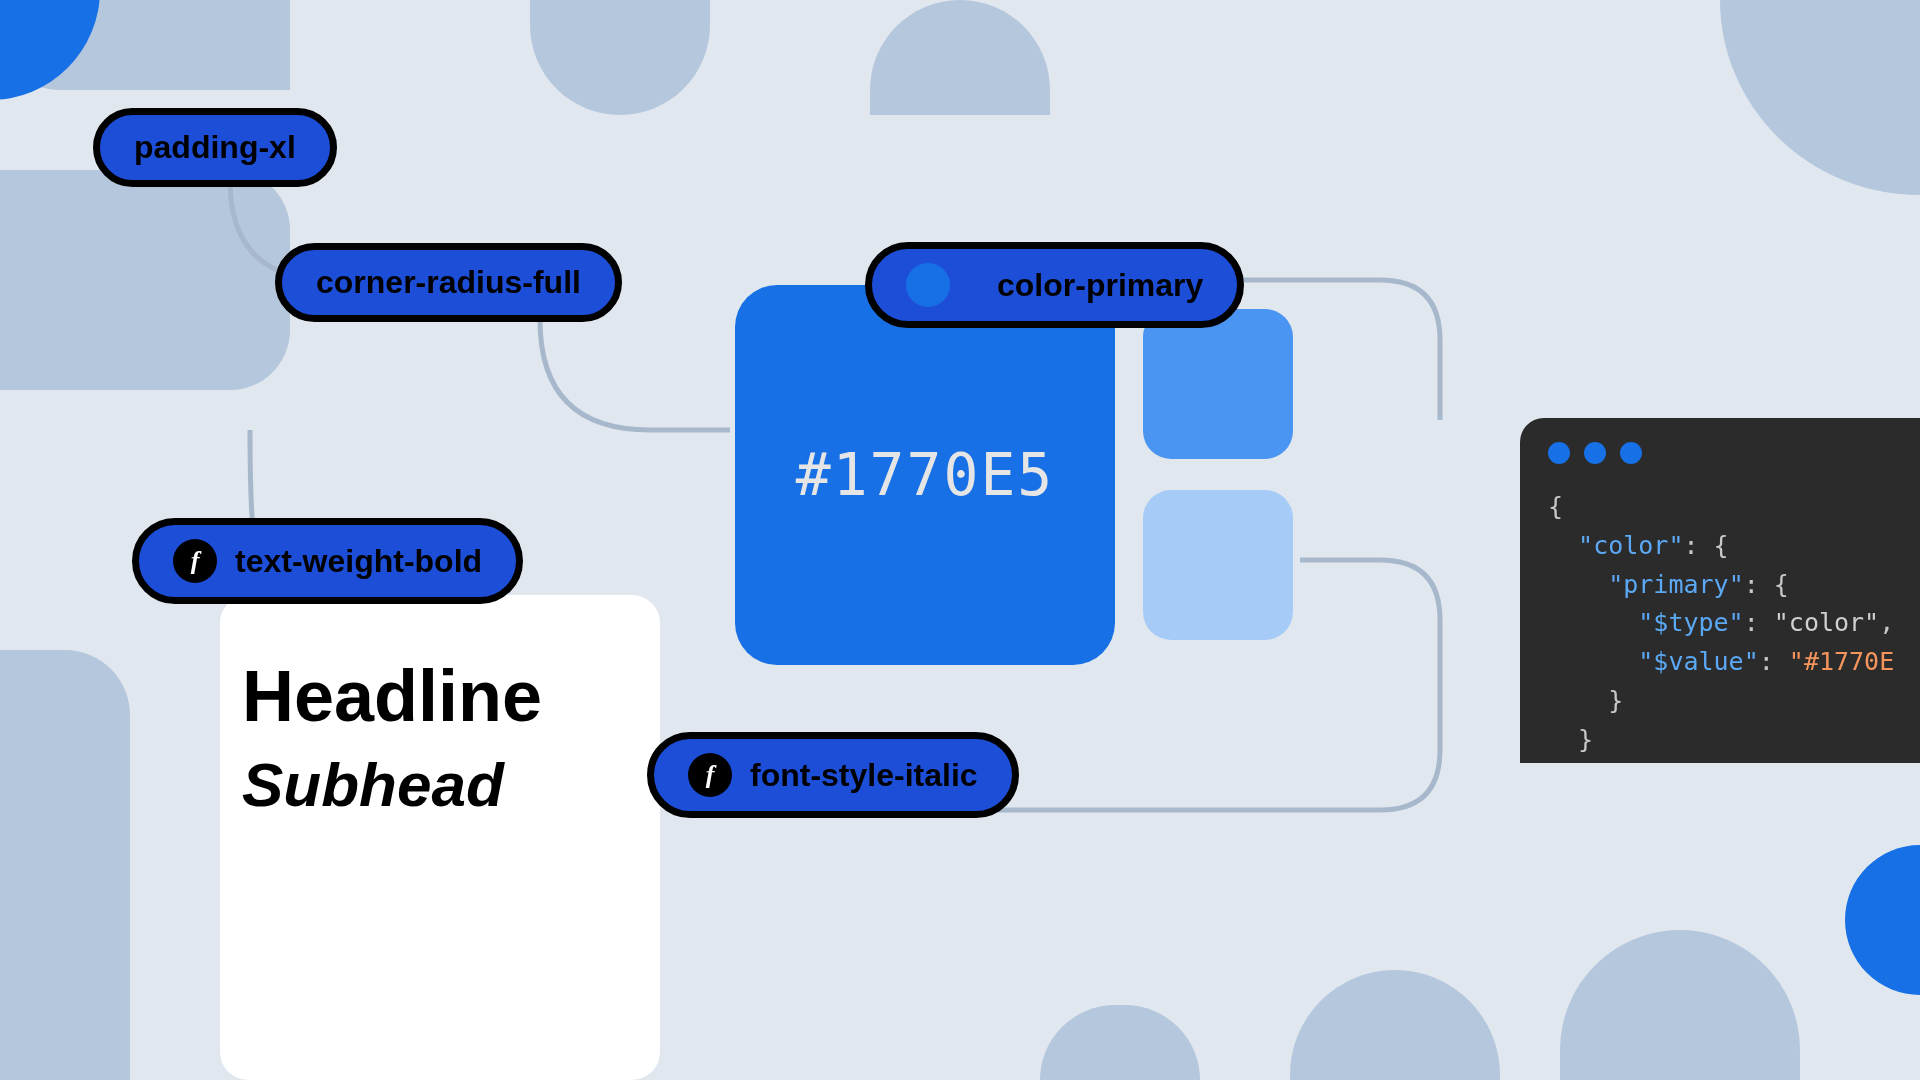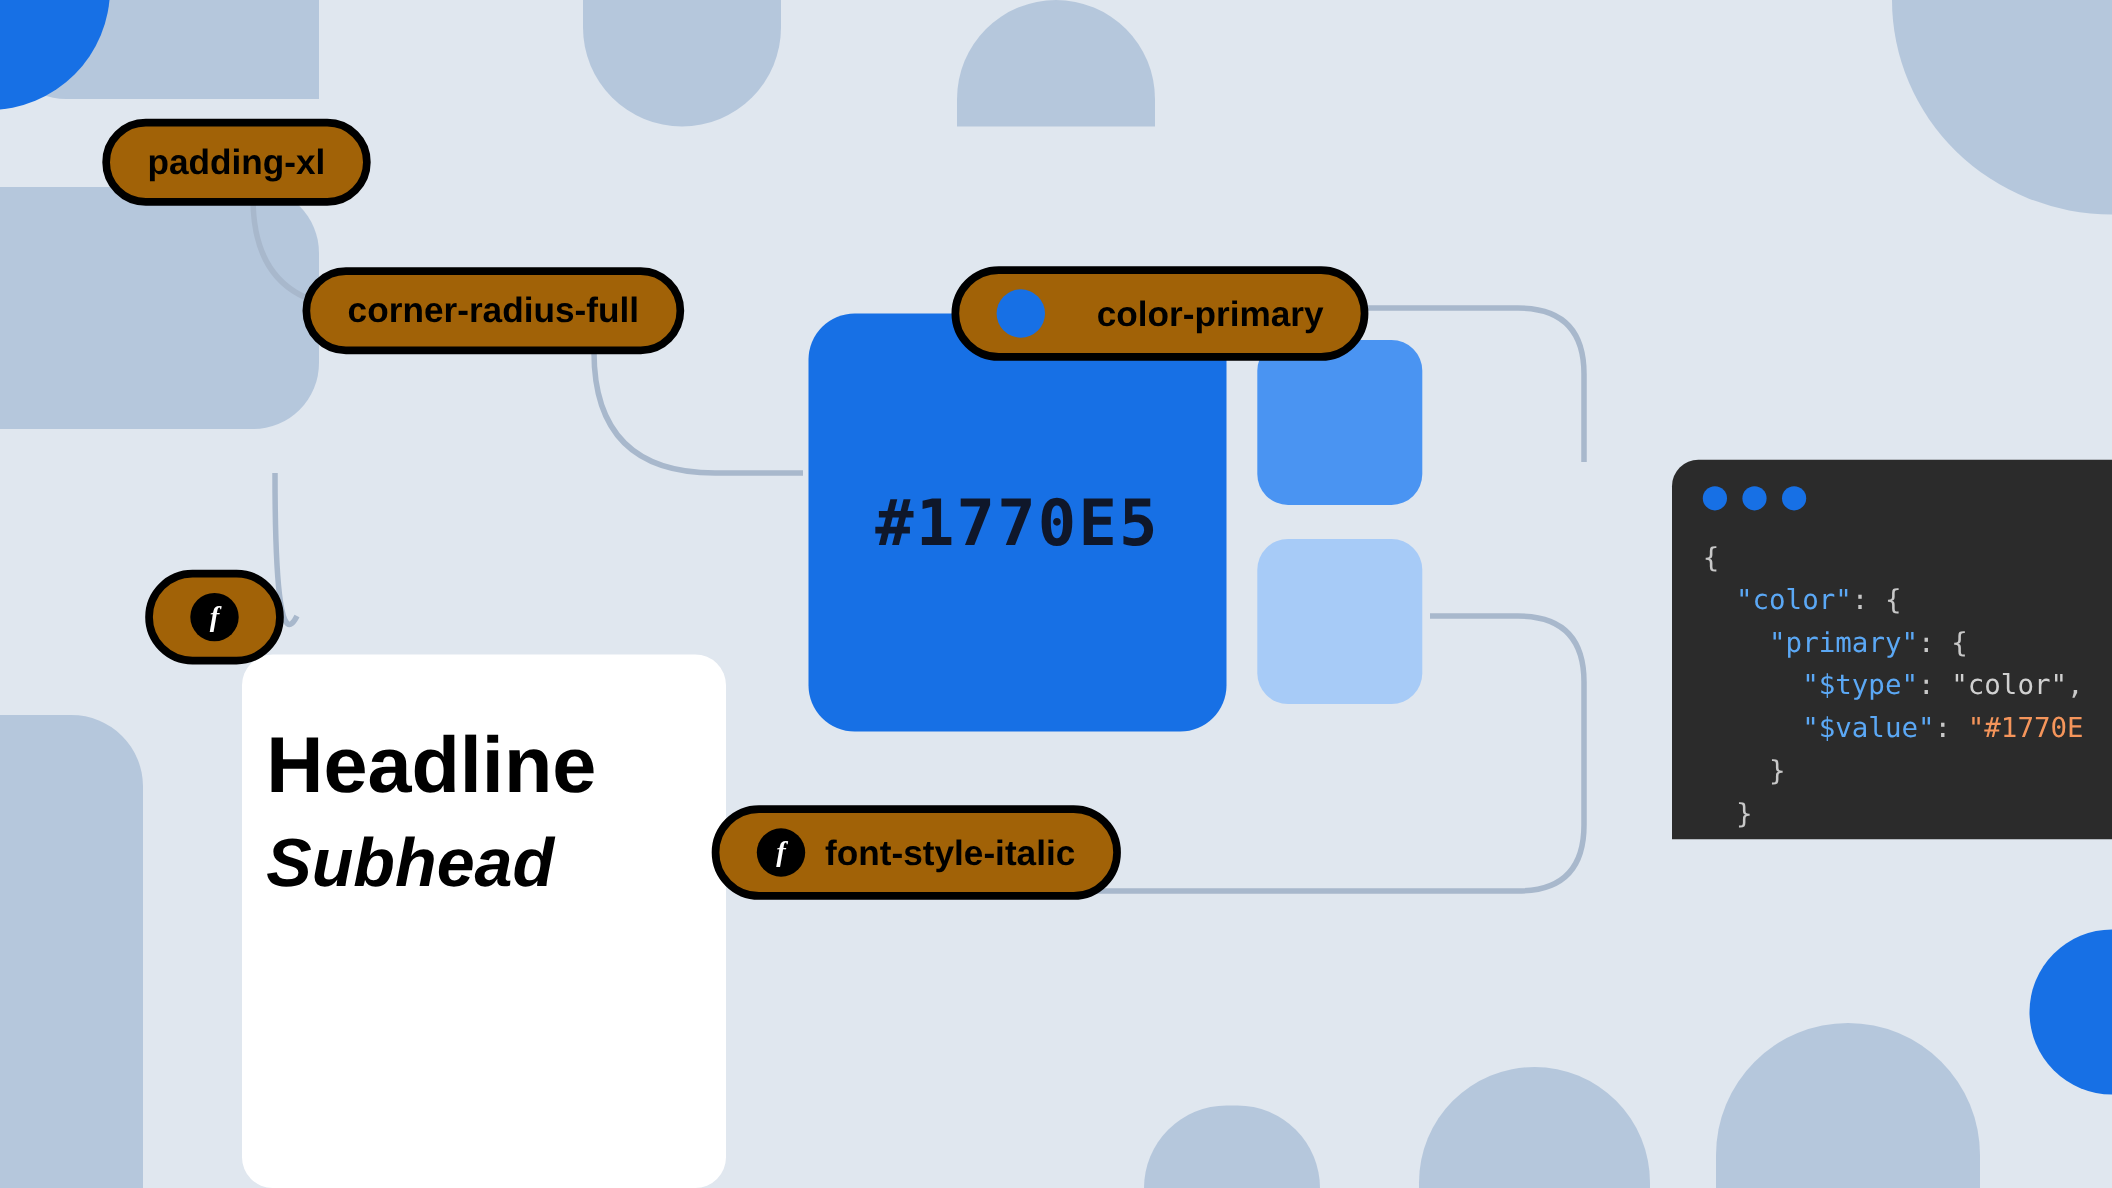--- a/index.html
+++ b/index.html
@@ -25,21 +25,21 @@
     .bg-shape-8 { bottom: 85px; right: 0; width: 75px; height: 150px; background: #1770E5; border-radius: 75px 0 0 75px; }
     .bg-shape-9 { bottom: 0; right: 420px; width: 210px; height: 110px; background: #B5C7DC; border-radius: 110px 110px 0 0; }
     .bg-shape-10 { bottom: 0; right: 720px; width: 160px; height: 75px; background: #B5C7DC; border-radius: 80px 80px 0 0; }
 
     
     svg.connectors { position: absolute; top: 0; left: 0; width: 100%; height: 100%; pointer-events: none; }
 
     
     .token-pill {
       position: absolute;
-      background: #a16207;
+      background: #1d4ed8;
       border: 7px solid #000;
       border-radius: 50px;
       padding: 14px 34px;
       display: flex;
       align-items: center;
       gap: 18px;
       font-weight: 800;
       font-size: 32px;
       color: #000;
       z-index: 10;
@@ -60,21 +60,21 @@
     .color-card {
       position: absolute;
       top: 285px; left: 735px;
       z-index: 5;
     }
     .color-main {
       width: 380px; height: 380px;
       background: #1770E5;
       border-radius: 42px;
       display: flex; align-items: center; justify-content: center;
-      color: #0f172a; font-size: 58px; font-weight: 700;
+      color: #e5e5e5; font-size: 58px; font-weight: 400;
       font-family: 'SF Mono', Monaco, monospace;
       letter-spacing: 2px;
     }
     .color-small-1 {
       position: absolute; top: 24px; left: 408px;
       width: 150px; height: 150px;
       background: #4A94F2; border-radius: 28px;
     }
     .color-small-2 {
       position: absolute; top: 205px; left: 408px;
@@ -188,18 +188,19 @@
   <span>corner-radius-full</span>
 </div>
 
 <div class="token-pill pill-3">
   <span class="icon-circle"></span>
   <span>color-primary</span>
 </div>
 
 <div class="token-pill pill-4">
   <span class="icon-f">f</span>
+  <span>text-weight-bold</span>
 </div>
 
 <div class="token-pill pill-5">
   <span class="icon-f">f</span>
   <span>font-style-italic</span>
 </div>
 
 </body></html>

